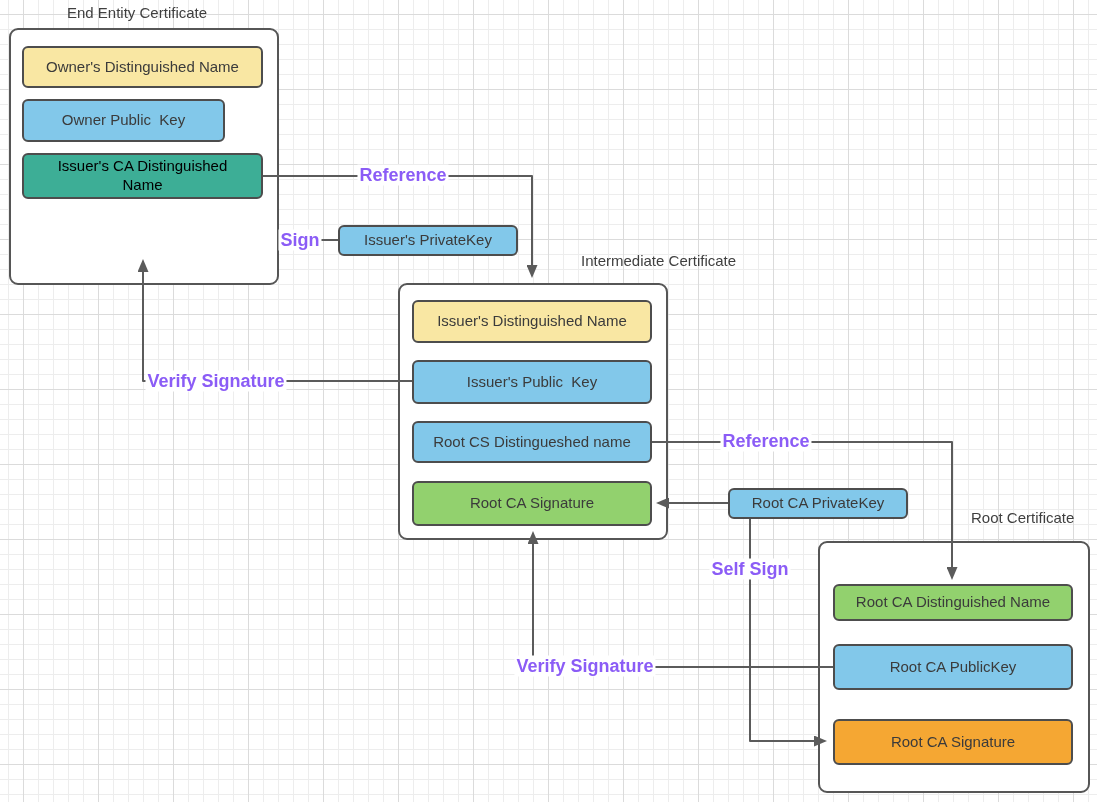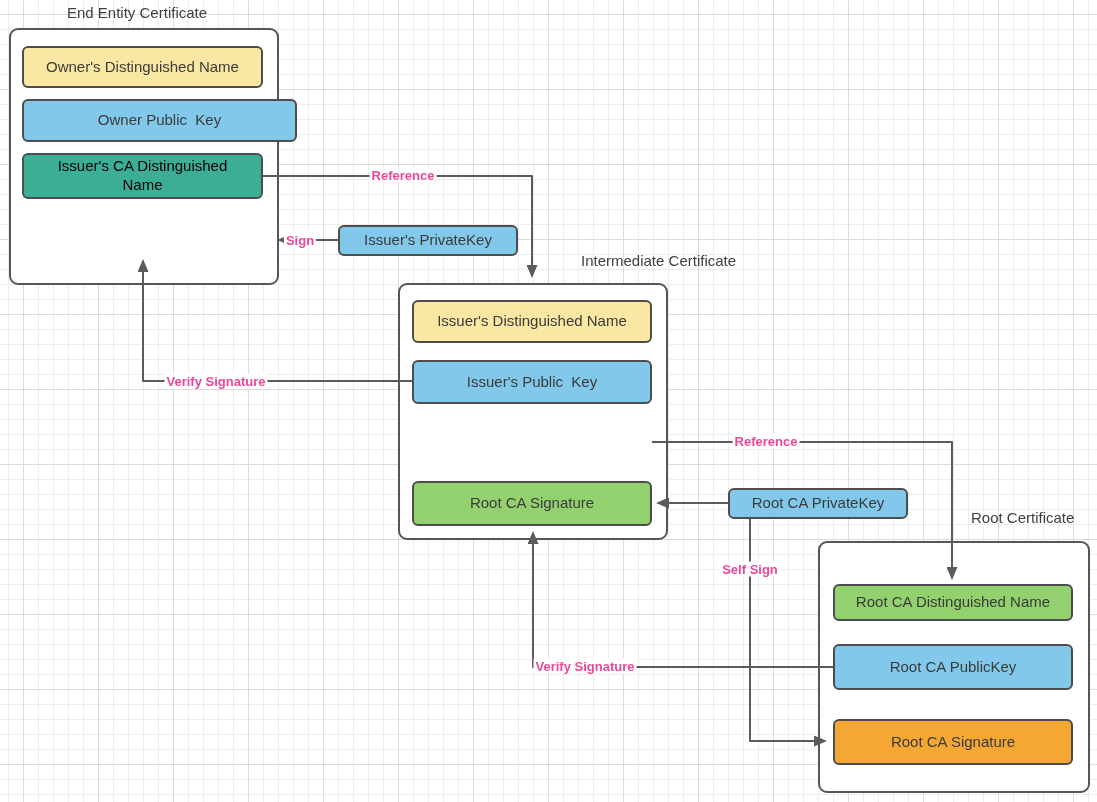--- a/index.html
+++ b/index.html
@@ -30,43 +30,44 @@
   }
   .fill-yellow{background:var(--c-yellow,#F9E7A3);}
   .fill-blue{background:var(--c-blue,#82C8EA);}
   .fill-teal{background:var(--c-teal,#3DAE96);color:#000000;}
   .fill-green{background:var(--c-green,#92D16E);}
   .fill-orange{background:var(--c-orange,#F5A733);}
   svg.edges{position:absolute;left:0;top:0;z-index:3;pointer-events:none;}
   svg.edges path.edge{fill:none;stroke:#5B5B5B;stroke-width:2;stroke-linejoin:round;}
   .edge-label{
     position:absolute;transform:translate(-50%,-50%);
-    font-size:13px;font-weight:bold;color:#ec4899;background:#FFFFFF;
+    font-size:18px;font-weight:bold;color:#8b5cf6;background:#FFFFFF;
     padding:0 2px;white-space:nowrap;z-index:4;
   }
 </style>
 </head>
 <body>
 
 <div id="canvas">
 
   <div class="group-box" style="left:9px;top:28px;width:270px;height:257px"></div>
   <div class="group-box" style="left:398px;top:283px;width:270px;height:257px"></div>
   <div class="group-box" style="left:818px;top:541px;width:272px;height:252px"></div>
 
   <div class="group-title" style="left:53px;top:4px">End Entity Certificate</div>
   <div class="group-title" style="left:567px;top:252px">Intermediate Certificate</div>
   <div class="group-title" style="left:957px;top:509px">Root Certificate</div>
 
   <div class="field fill-yellow" style="left:22px;top:46px;width:241px;height:42px">Owner's Distinguished Name</div>
-  <div class="field fill-blue" style="left:22px;top:99px;width:275px;height:43px">Owner Public  Key</div>
+  <div class="field fill-blue" style="left:22px;top:99px;width:203px;height:43px">Owner Public  Key</div>
   <div class="field fill-teal" style="left:22px;top:153px;width:241px;height:46px">Issuer's CA Distinguished Name</div>
 
   <div class="field fill-yellow" style="left:412px;top:300px;width:240px;height:43px">Issuer's Distinguished Name</div>
   <div class="field fill-blue" style="left:412px;top:360px;width:240px;height:44px">Issuer's Public  Key</div>
+  <div class="field fill-blue" style="left:412px;top:421px;width:240px;height:42px">Root CS Distingueshed name</div>
   <div class="field fill-green" style="left:412px;top:481px;width:240px;height:45px">Root CA Signature</div>
 
   <div class="field fill-green" style="left:833px;top:584px;width:240px;height:37px">Root CA Distinguished Name</div>
   <div class="field fill-blue" style="left:833px;top:644px;width:240px;height:46px">Root CA PublicKey</div>
   <div class="field fill-orange" style="left:833px;top:719px;width:240px;height:46px">Root CA Signature</div>
 
   <div class="field fill-blue" style="left:338px;top:225px;width:180px;height:31px;padding:0 6px">Issuer's PrivateKey</div>
   <div class="field fill-blue" style="left:728px;top:488px;width:180px;height:31px;padding:0 6px">Root CA PrivateKey</div>
 
   <svg class="edges" width="1097" height="802" viewBox="0 0 1097 802">

